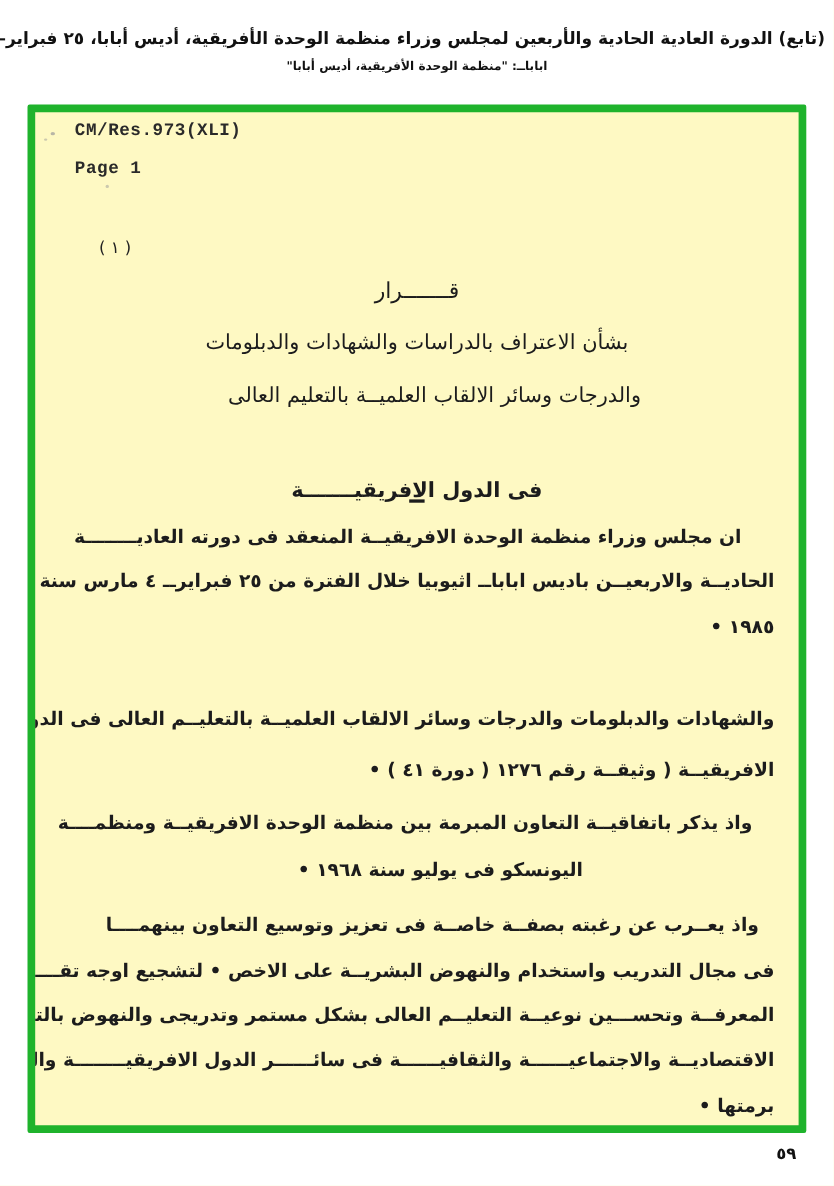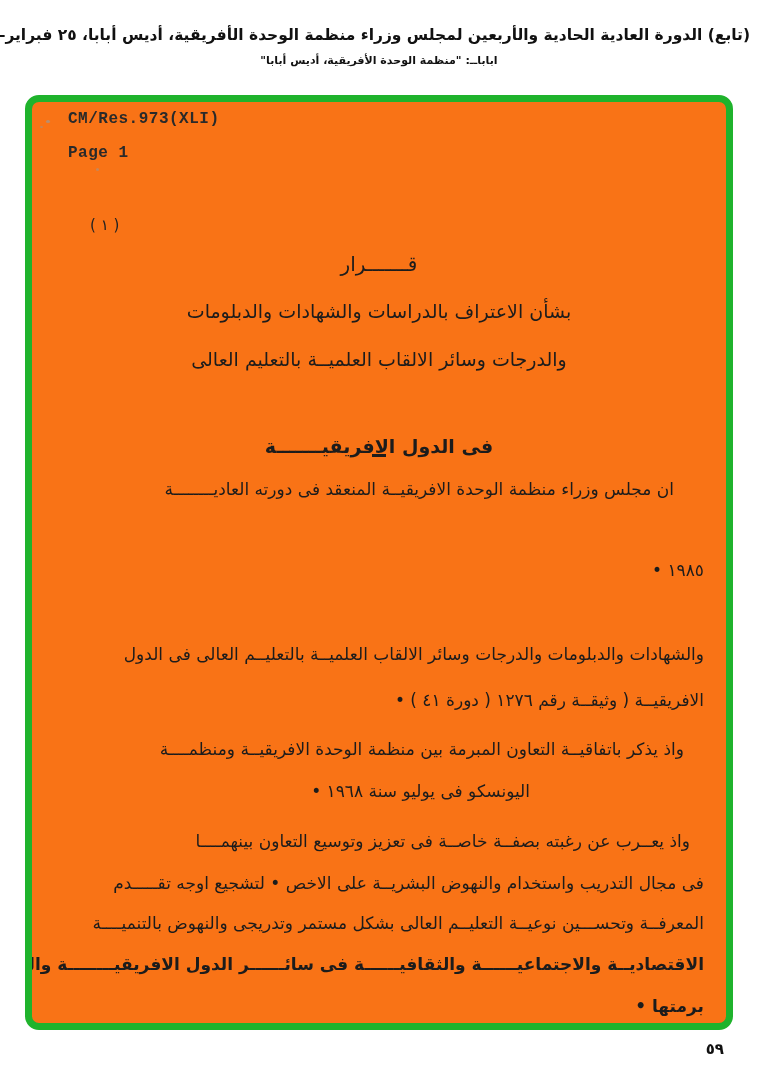--- a/index.html
+++ b/index.html
@@ -13,47 +13,47 @@
     position:absolute;top:26px;right:8px;width:742px;
     font-size:15.5px;font-weight:bold;white-space:nowrap;letter-spacing:-0.2px;
   }
   .caption-line2{
     position:absolute;top:54px;right:0;width:758px;text-align:center;
     font-size:11px;font-weight:bold;
   }
   
   .doc-frame{
     position:absolute;left:25px;top:95px;width:708px;height:935px;
-    box-sizing:border-box;border:7px solid #1fb32c;border-radius:14px;
-    background:#f97316;overflow:hidden;
+    box-sizing:border-box;border:7px solid #1fb32c;border-radius:2px;
+    background:#fef9c3;overflow:hidden;
   }
   .doc-inner{position:absolute;left:0;top:0;right:0;bottom:0;}
   
   .ref{
     position:absolute;left:36px;top:8px;
     font-family:"Liberation Mono","DejaVu Sans Mono",monospace;
     font-size:16px;font-weight:bold;color:#2a2a2a;letter-spacing:0.5px;
   }
   .page-label{
     position:absolute;left:36px;top:42px;
     font-family:"Liberation Mono","DejaVu Sans Mono",monospace;
     font-size:16px;font-weight:bold;color:#2a2a2a;letter-spacing:0.5px;
   }
   
   .ar{direction:rtl;white-space:nowrap;color:#1c1c1c;}
   .item-number{position:absolute;left:58px;top:114px;font-size:15px;color:#222;}
   .title-line{position:absolute;left:0;width:694px;text-align:center;font-size:19px;}
   .t1{top:150px;font-size:20px;}
   .t2{top:198px;}
-  .t3{top:246px;}
+  .t3{top:246px;padding-left:16px;}
   .t4{top:293px;font-weight:bold;margin-top:40px;}
   .separator{
     position:absolute;top:352px;left:340px;width:14px;height:3px;background:#1c1c1c;
   }
-  .body-line{position:absolute;right:22px;font-size:17px;line-height:26px;}
+  .body-line{position:absolute;right:22px;font-size:17px;line-height:26px;font-weight:bold;}
   .l-p1a{top:374px;padding-right:30px;}
   .l-p1b{top:414px;}
   .l-p1c{top:455px;}
   .l-p2a{top:497px;padding-right:34px;}
   .l-p2b{top:539px;}
   .l-p2c{top:585px;}
   .l-p3a{top:634px;padding-right:20px;}
   .l-p3b{top:676px;right:196px;}
   .l-p4a{top:726px;padding-right:14px;}
   .l-p4b{top:768px;}
@@ -96,20 +96,21 @@
     <div class="item-number ar">( ١ )</div>
 
     <div class="title-line t1 ar">قـــــــرار</div>
     <div class="title-line t2 ar">بشأن الاعتراف  بالدراسات والشهادات والدبلومات</div>
     <div class="title-line t3 ar">والدرجات  وسائر الالقاب العلميــة بالتعليم العالى</div>
     <div class="title-line t4 ar">فى الدول الافريقيـــــــة</div>
 
     <div class="separator"></div>
 
     <div class="body-line l-p1a ar">ان مجلس وزراء منظمة الوحدة الافريقيــة المنعقد فى دورته العاديــــــــة</div>
+    <div class="body-line l-p1b ar">الحاديــة والاربعيــن باديس اباباــ اثيوبيا خلال الفترة من ٢٥ فبرايرــ ٤ مارس سنة</div>
     <div class="body-line l-p1c ar">١٩٨٥ •</div>
 
     <div class="body-line l-p2b ar">والشهادات والدبلومات والدرجات وسائر الالقاب  العلميــة بالتعليــم العالى فى الدول</div>
     <div class="body-line l-p2c ar">الافريقيــة ( وثيقــة رقم ١٢٧٦ ( دورة ٤١ ) •</div>
 
     <div class="body-line l-p3a ar">واذ يذكر باتفاقيــة التعاون  المبرمة بين منظمة الوحدة الافريقيــة ومنظمــــة</div>
     <div class="body-line l-p3b ar">اليونسكو فى يوليو سنة ١٩٦٨ •</div>
 
     <div class="body-line l-p4a ar">واذ يعــرب  عن رغبته بصفــة خاصــة فى تعزيز وتوسيع التعاون  بينهمــــا</div>
     <div class="body-line l-p4b ar">فى مجال التدريب  واستخدام  والنهوض البشريــة على الاخص • لتشجيع اوجه تقـــــدم</div>

